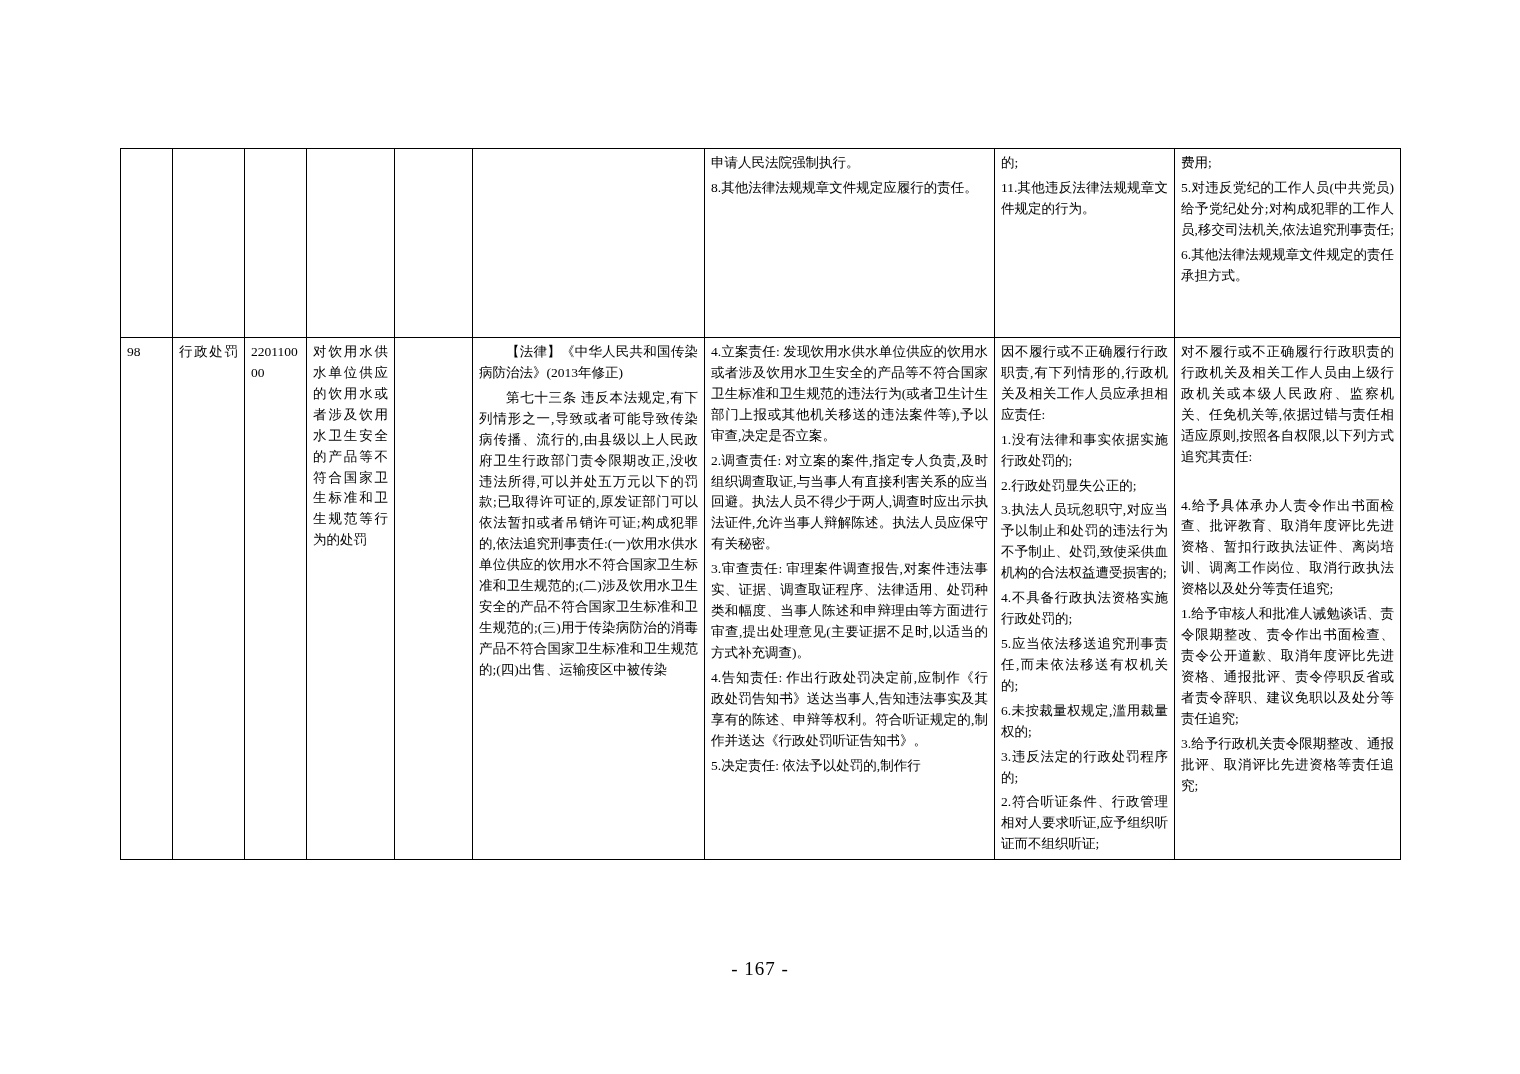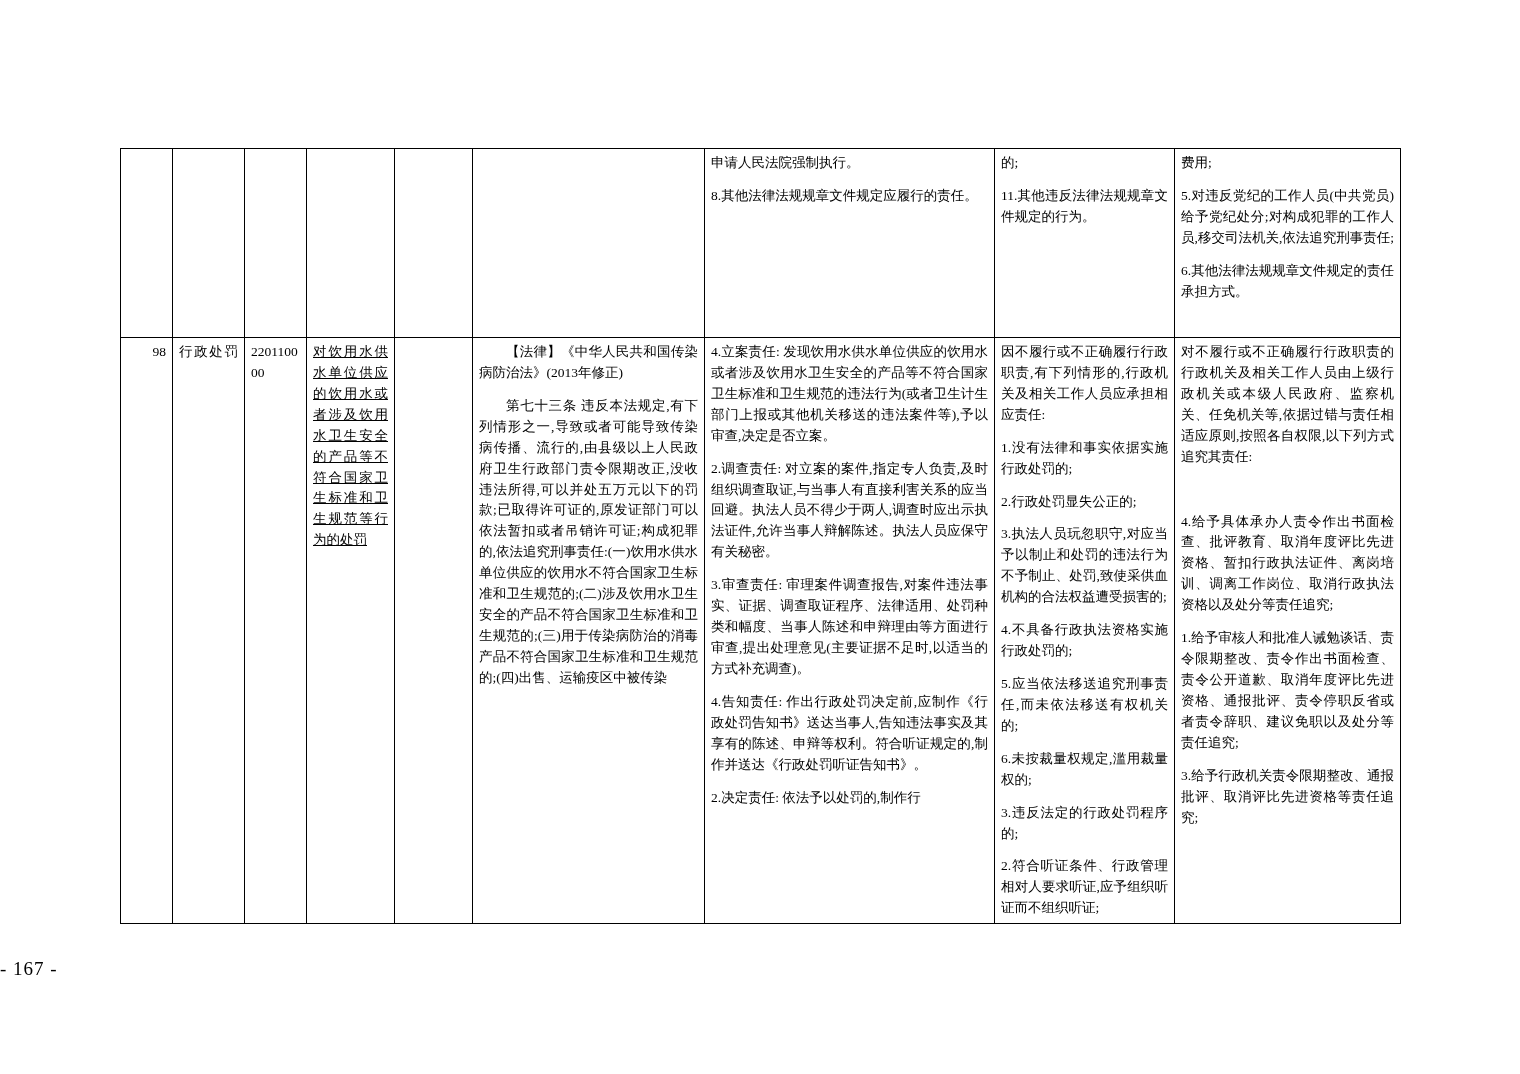--- a/index.html
+++ b/index.html
@@ -42,60 +42,59 @@
   col.c2 { width: 72px; }
   col.c3 { width: 62px; }
   col.c4 { width: 88px; }
   col.c5 { width: 78px; }
   col.c6 { width: 232px; }
   col.c7 { width: 290px; }
   col.c8 { width: 180px; }
   col.c9 { width: 226px; }
 
   .cell-num {
-    text-align: right;
+    text-align: left;
     font-size: 14px;
     padding-top: 6px;
   }
   .cell-spread {
     text-align: justify;
     text-align-last: justify;
     font-size: 13.5px;
     margin-left: 20px;
   }
   .cell-code {
     font-size: 13.5px;
     line-height: 1.5;
     word-break: break-all;
   }
   .cell-just {
     text-align: justify;
-    text-decoration: underline;
   }
   .indent-2 {
     text-indent: 2em;
   }
   p {
     margin: 0;
   }
   p + p {
-    margin-top: 12px;
+    margin-top: 4px;
   }
   .para {
     text-align: justify;
   }
   .blank-line {
     height: 20px;
   }
   .footer {
     position: absolute;
     left: 0;
     top: 958px;
     width: 1520px;
-    text-align: left;
+    text-align: center;
     font-size: 19px;
     letter-spacing: 1px;
     font-family: "Liberation Serif", "DejaVu Serif", serif;
   }
   .r1 td { height: 180px; }
 </style>
 </head>
 <body>
 
 <div class="page">
@@ -143,21 +142,21 @@
         <td></td>
         <td>
           <p class="para indent-2">【法律】《中华人民共和国传染病防治法》(2013年修正)</p>
           <p class="para indent-2">第七十三条 违反本法规定,有下列情形之一,导致或者可能导致传染病传播、流行的,由县级以上人民政府卫生行政部门责令限期改正,没收违法所得,可以并处五万元以下的罚款;已取得许可证的,原发证部门可以依法暂扣或者吊销许可证;构成犯罪的,依法追究刑事责任:(一)饮用水供水单位供应的饮用水不符合国家卫生标准和卫生规范的;(二)涉及饮用水卫生安全的产品不符合国家卫生标准和卫生规范的;(三)用于传染病防治的消毒产品不符合国家卫生标准和卫生规范的;(四)出售、运输疫区中被传染</p>
         </td>
         <td>
           <p class="para">4.立案责任: 发现饮用水供水单位供应的饮用水或者涉及饮用水卫生安全的产品等不符合国家卫生标准和卫生规范的违法行为(或者卫生计生部门上报或其他机关移送的违法案件等),予以审查,决定是否立案。</p>
           <p class="para">2.调查责任: 对立案的案件,指定专人负责,及时组织调查取证,与当事人有直接利害关系的应当回避。执法人员不得少于两人,调查时应出示执法证件,允许当事人辩解陈述。执法人员应保守有关秘密。</p>
           <p class="para">3.审查责任: 审理案件调查报告,对案件违法事实、证据、调查取证程序、法律适用、处罚种类和幅度、当事人陈述和申辩理由等方面进行审查,提出处理意见(主要证据不足时,以适当的方式补充调查)。</p>
           <p class="para">4.告知责任: 作出行政处罚决定前,应制作《行政处罚告知书》送达当事人,告知违法事实及其享有的陈述、申辩等权利。符合听证规定的,制作并送达《行政处罚听证告知书》。</p>
-          <p class="para">2.决定责任: 依法予以处罚的,制作行</p>
+          <p class="para">5.决定责任: 依法予以处罚的,制作行</p>
         </td>
         <td>
           <p class="para">因不履行或不正确履行行政职责,有下列情形的,行政机关及相关工作人员应承担相应责任:</p>
           <p class="para">1.没有法律和事实依据实施行政处罚的;</p>
           <p class="para">2.行政处罚显失公正的;</p>
           <p class="para">3.执法人员玩忽职守,对应当予以制止和处罚的违法行为不予制止、处罚,致使采供血机构的合法权益遭受损害的;</p>
           <p class="para">4.不具备行政执法资格实施行政处罚的;</p>
           <p class="para">5.应当依法移送追究刑事责任,而未依法移送有权机关的;</p>
           <p class="para">6.未按裁量权规定,滥用裁量权的;</p>
           <p class="para">3.违反法定的行政处罚程序的;</p>

